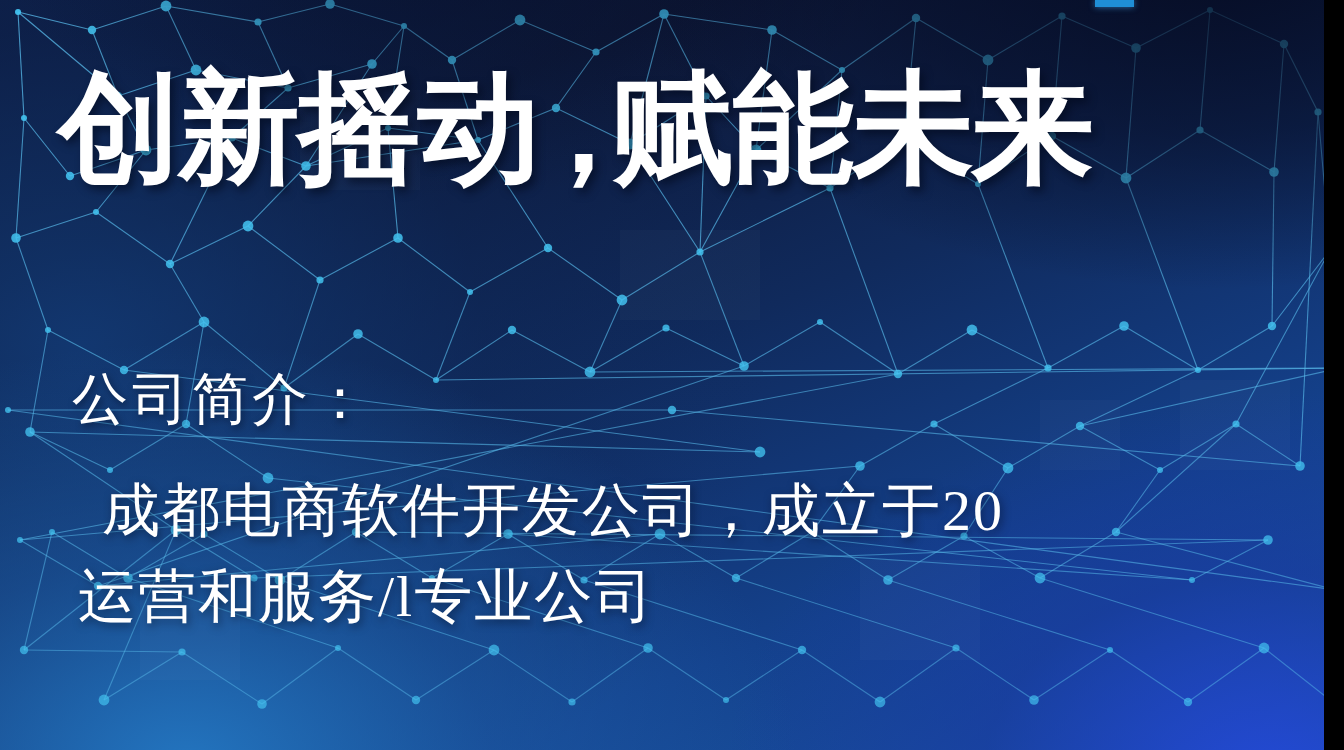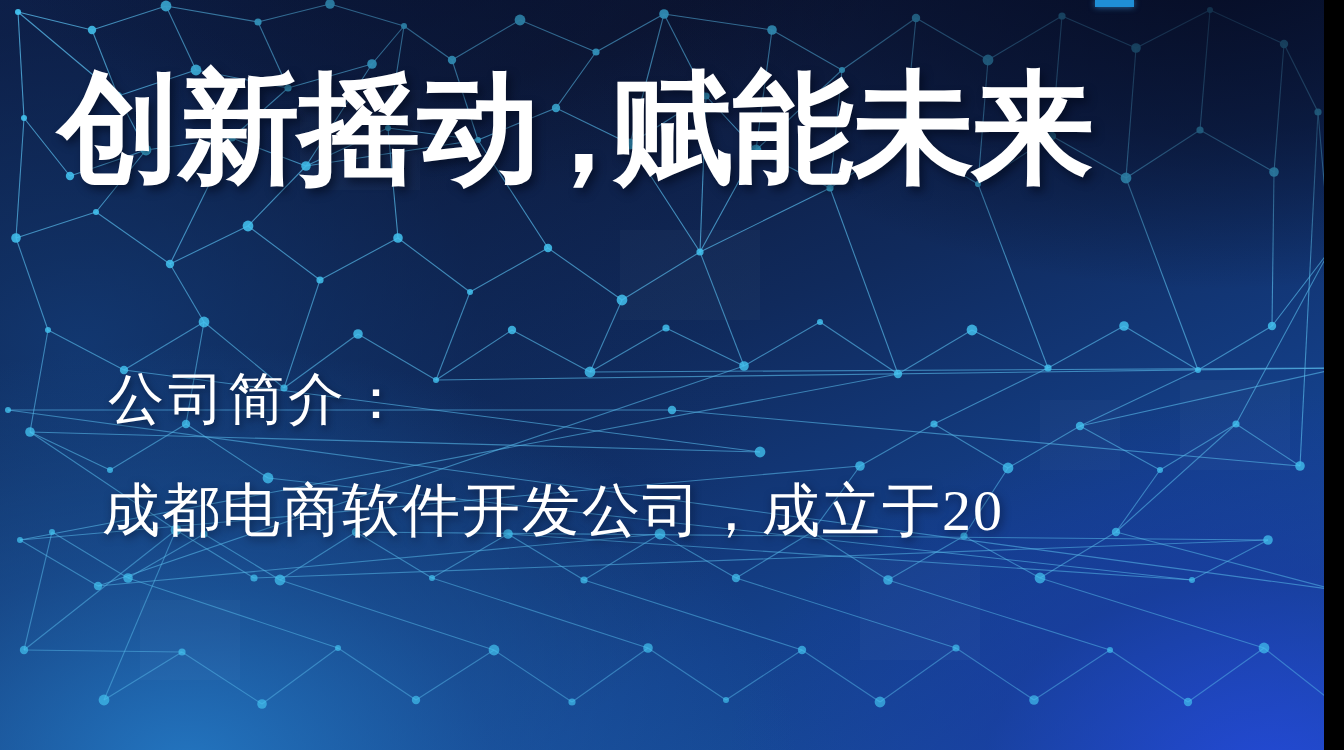--- a/index.html
+++ b/index.html
@@ -83,21 +83,20 @@
   .subhead {
     position: absolute;
     left: 72px;
     top: 362px;
     color: #ffffff;
     font-family: "Liberation Serif", "DejaVu Serif", serif;
     font-weight: 400;
     font-size: 56px;
     letter-spacing: 4px;
     text-shadow: 2px 3px 7px rgba(2,8,24,0.5);
-    margin-left: 36px;
   }
 
   .body-block {
     position: absolute;
     left: 60px;
     top: 468px;
     width: 1260px;
     color: #ffffff;
     font-family: "Liberation Serif", "DejaVu Serif", serif;
     font-weight: 400;
@@ -453,15 +452,16 @@
   <div class="topbar"></div>
 
   <div class="headline">
     <span>创新摇动</span><span class="comma">，</span><span>赋能未来</span>
   </div>
 
   <div class="subhead">公司简介：</div>
 
   <div class="body-block">
     <div class="body-line l1">成都电商软件开发公司，成立于20</div>
+    <div class="body-line l3">运营和服务/l专业公司</div>
   </div>
 
 </div>
 
 </body></html>

